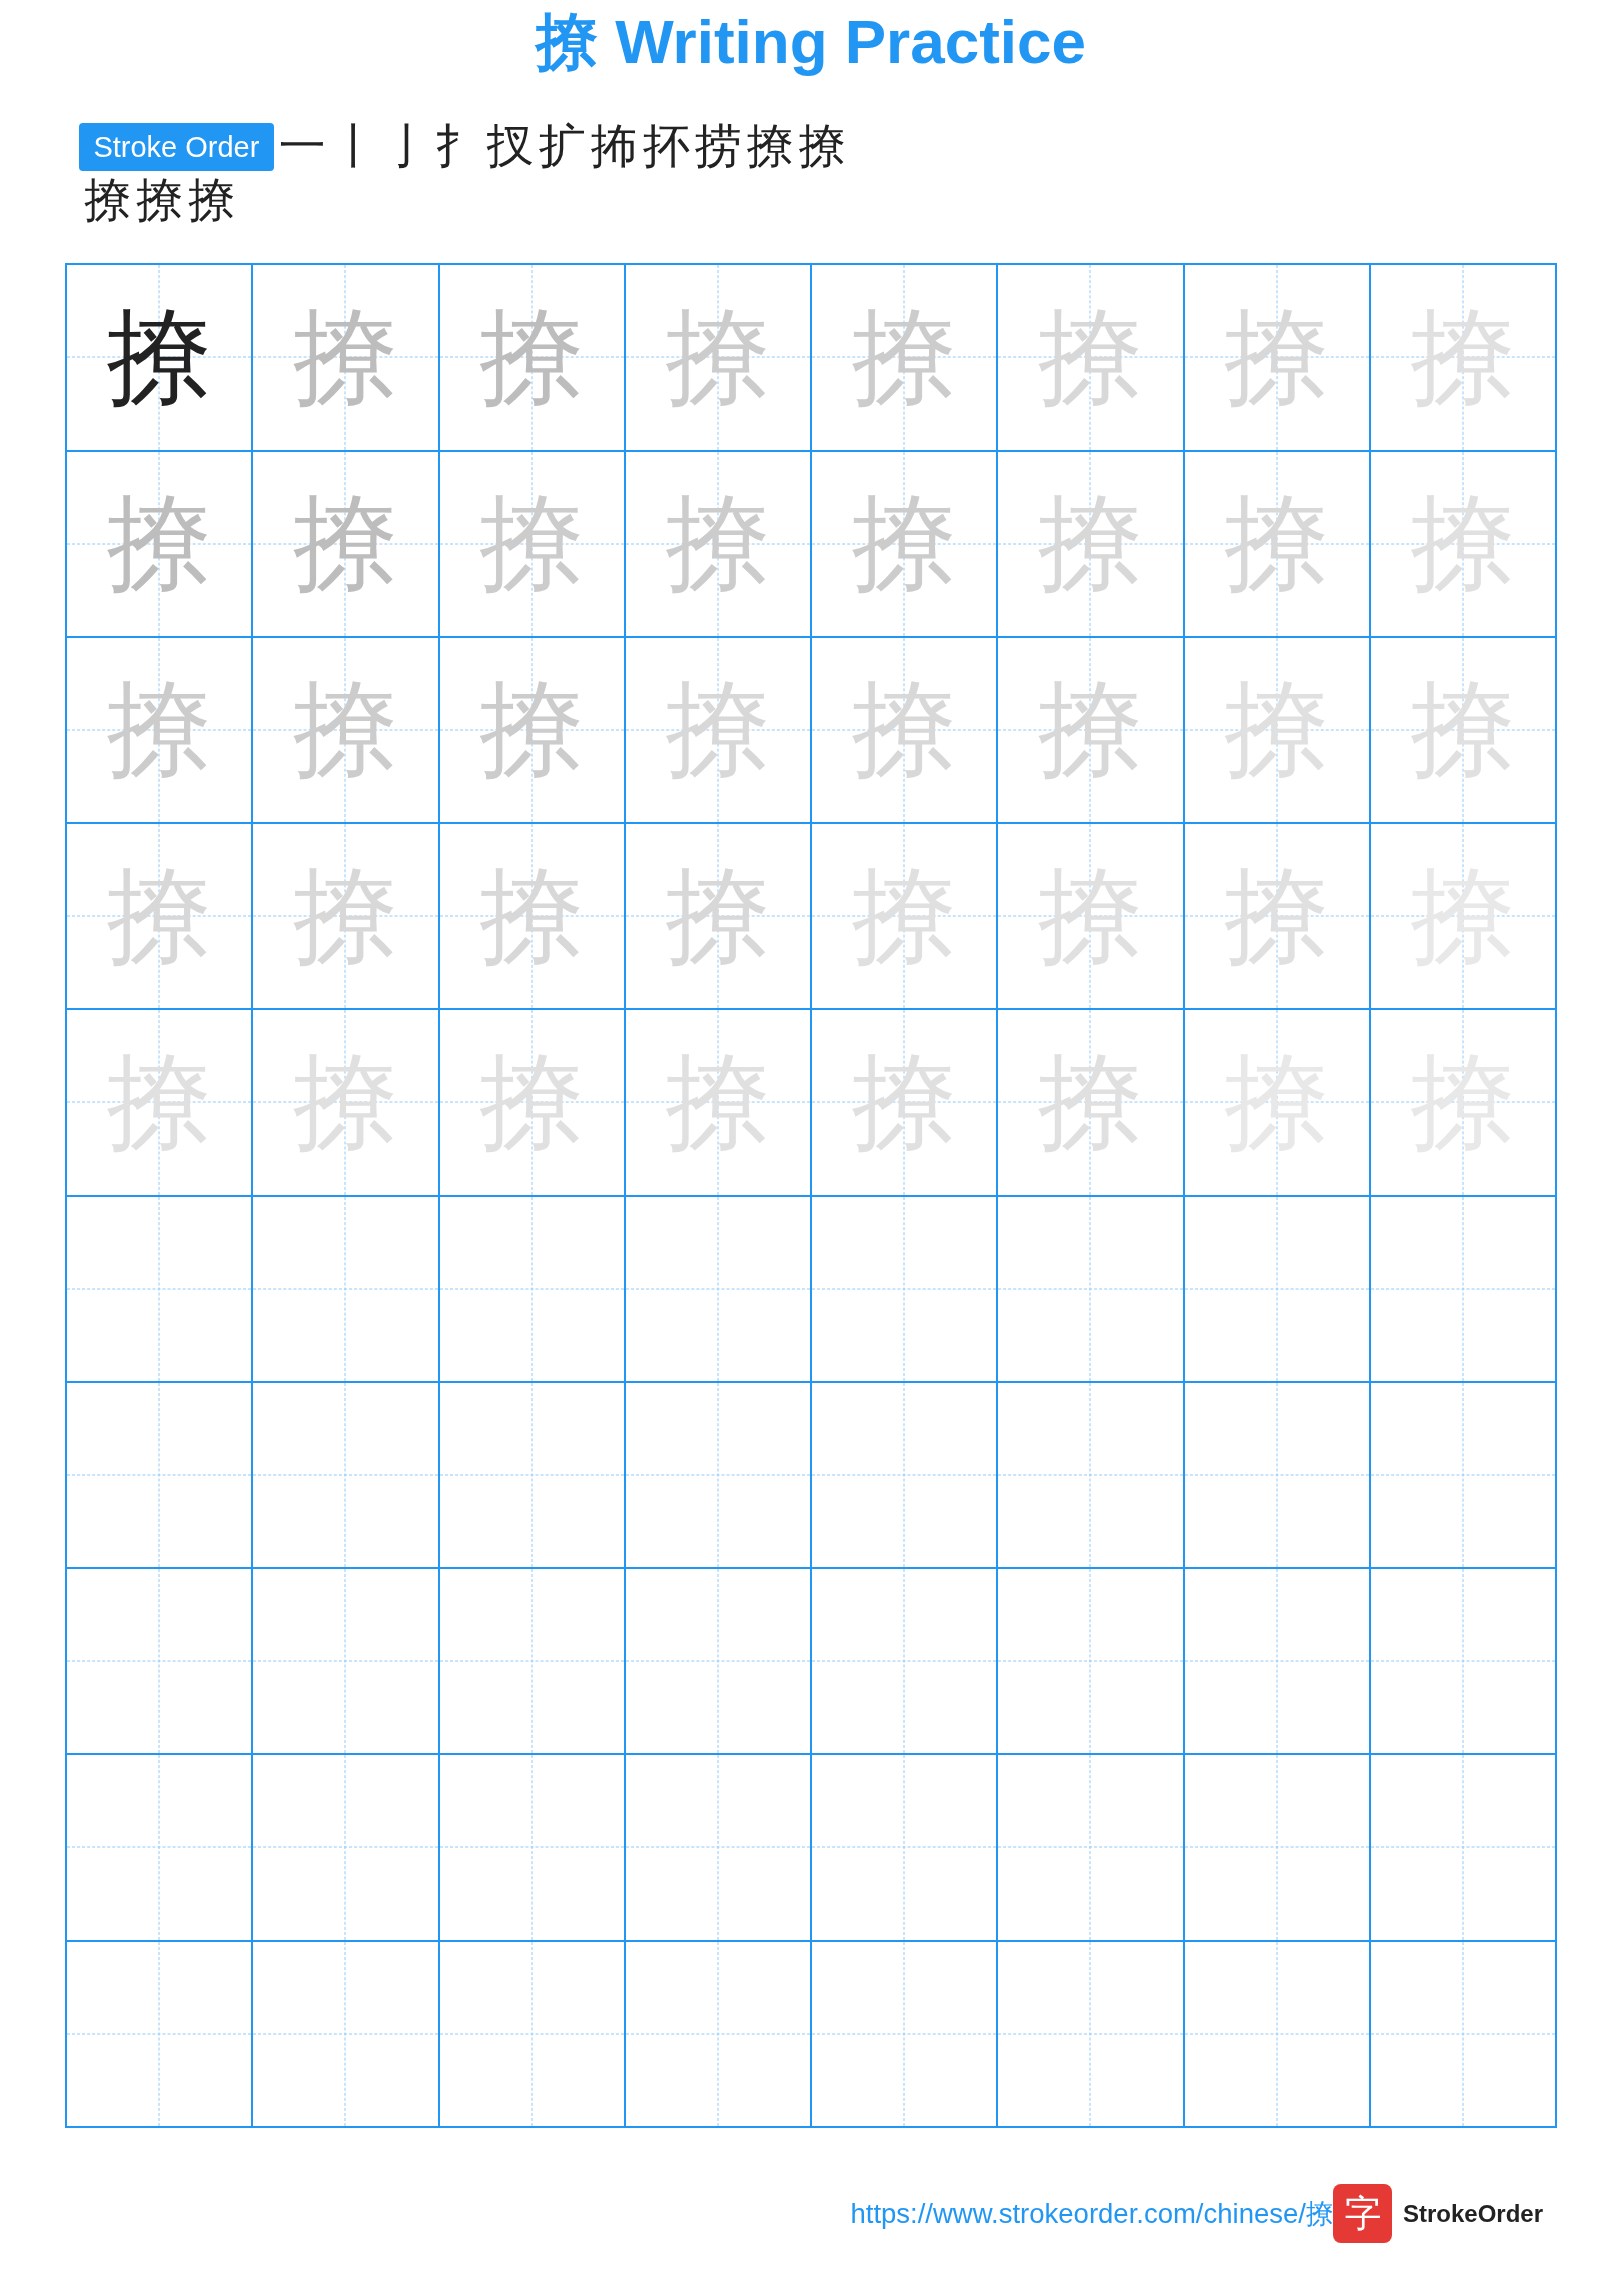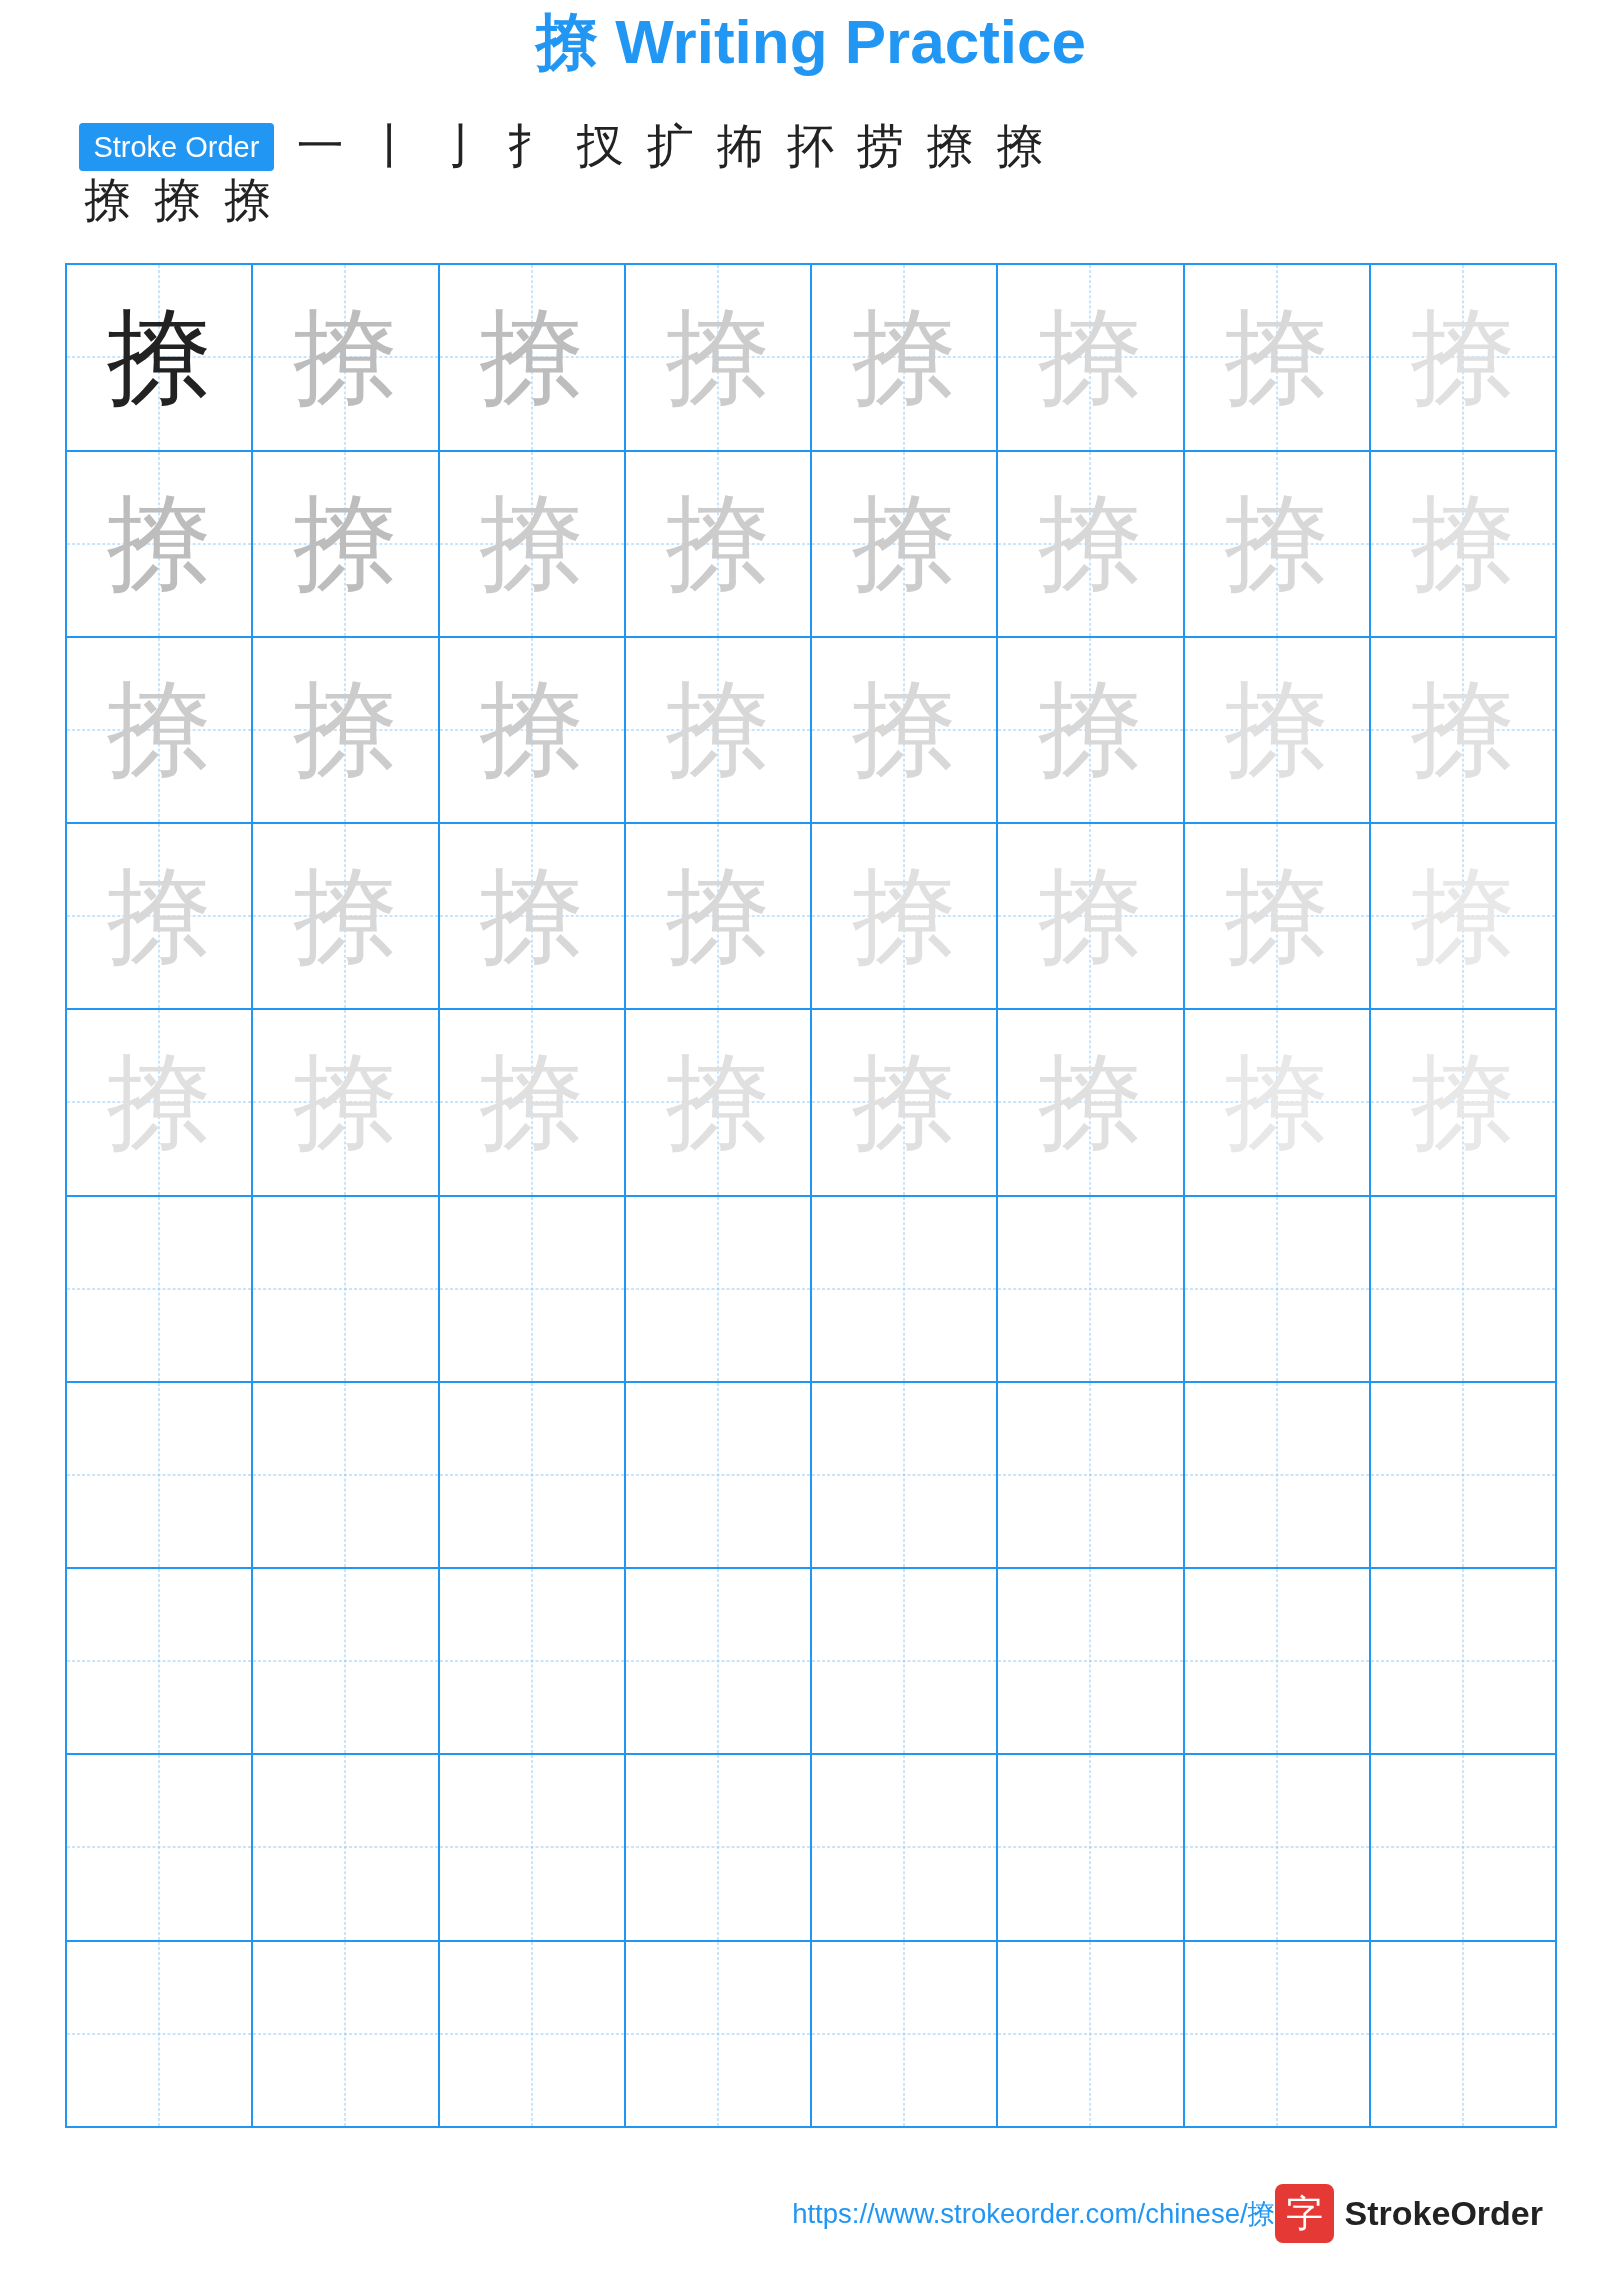--- a/index.html
+++ b/index.html
@@ -28,21 +28,21 @@
 
     .stroke-order-section {
       padding: 0 79px;
       margin-bottom: 39px;
     }
 
     .stroke-order-row {
       display: flex;
       align-items: center;
       flex-wrap: wrap;
-      gap: 23px;
+      gap: 5px;
       font-size: 47px;
       line-height: 1.2;
     }
 
     .stroke-order-badge {
       background: #2196F3;
       color: white;
       font-size: 29px;
       font-family: Arial, sans-serif;
       padding: 6.5px 14.4px;
@@ -172,21 +172,21 @@
       border-radius: 7.9px;
       display: flex;
       align-items: center;
       justify-content: center;
       color: white;
       font-size: 37px;
       font-family: serif;
     }
 
     .footer-logo-text {
-      font-size: 34px;
+      font-size: 24px;
       font-weight: bold;
       color: #222;
       font-family: Arial, sans-serif;
     }
   </style>
 </head>
 <body>
 
 <div class="page-title">
   <span class="char">撩</span><span> Writing Practice</span>

